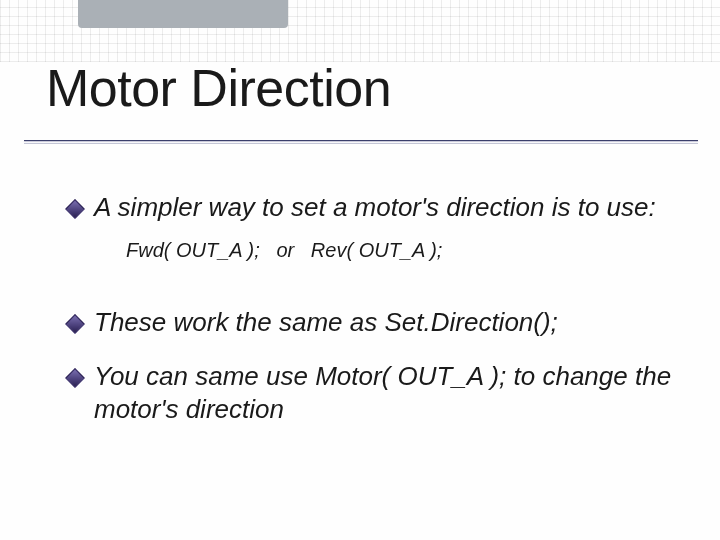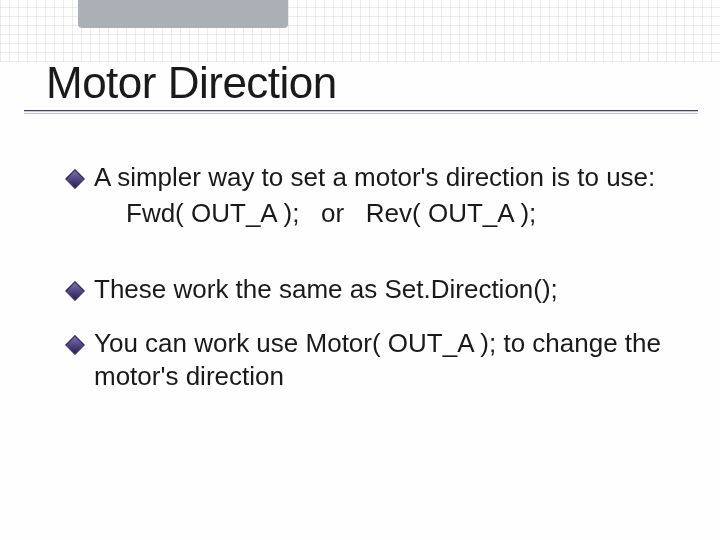--- a/index.html
+++ b/index.html
@@ -26,24 +26,24 @@
     height: 28px;
     background: #aab0b6;
     border-radius: 0 0 4px 4px;
   }
   .slide {
     position: relative;
     padding: 58px 46px 0 46px;
   }
   .title {
     font-family: Verdana, Geneva, sans-serif;
-    font-size: 44px;
+    font-size: 52px;
     font-weight: 400;
     color: #1a1a1a;
-    margin-bottom: 2px;
+    margin-bottom: 22px;
     letter-spacing: -0.5px;
   }
   .underline {
     position: relative;
     height: 3px;
     margin-bottom: 48px;
   }
   .ul-top {
     position: absolute;
     top: 0;
@@ -56,20 +56,21 @@
   .ul-bottom {
     position: absolute;
     top: 3px;
     left: -22px;
     right: -24px;
     height: 1px;
     background: rgba(90,95,140,0.35);
   }
   .bullets {
     padding-left: 22px;
+    font-style: italic;
   }
   .bullet {
     position: relative;
     font-size: 26px;
     line-height: 1.28;
     color: #1a1a1a;
     margin-bottom: 30px;
     padding-left: 26px;
     font-weight: 400;
   }
@@ -79,23 +80,23 @@
     left: 0;
     top: 11px;
     width: 12px;
     height: 12px;
     background: linear-gradient(135deg, #7a6fb0 0%, #4a3f7a 60%, #2a2050 100%);
     transform: rotate(45deg);
     border: 1px solid rgba(40,30,80,0.6);
   }
   .code-line {
     padding-left: 32px;
-    font-size: 26px;
+    font-size: 20px;
     line-height: 1.35;
-    margin-top: 2px;
+    margin-top: 13px;
   }
   .group2 { margin-top: 42px; }
   .bullet.tight { margin-bottom: 20px; }
 </style>
 </head>
 <body>
 
 <div class="grid-bg"></div>
 <div class="top-bar"></div>
 
@@ -113,18 +114,18 @@
       <div class="code-line">
         <span>Fwd( OUT_A );</span>&nbsp;&nbsp;&nbsp;<span>or</span>&nbsp;&nbsp;&nbsp;<span>Rev( OUT_A );</span>
       </div>
     </div>
 
     <div class="group2">
       <div class="bullet tight">
         <span>These work the same as Set.Direction();</span>
       </div>
       <div class="bullet">
-        <span>You can work use </span><span>Motor( OUT_A );</span><span> to change the motor's direction</span>
+        <span>You can same use </span><span>Motor( OUT_A );</span><span> to change the motor's direction</span>
       </div>
     </div>
 
   </div>
 </div>
 
 </body></html>

